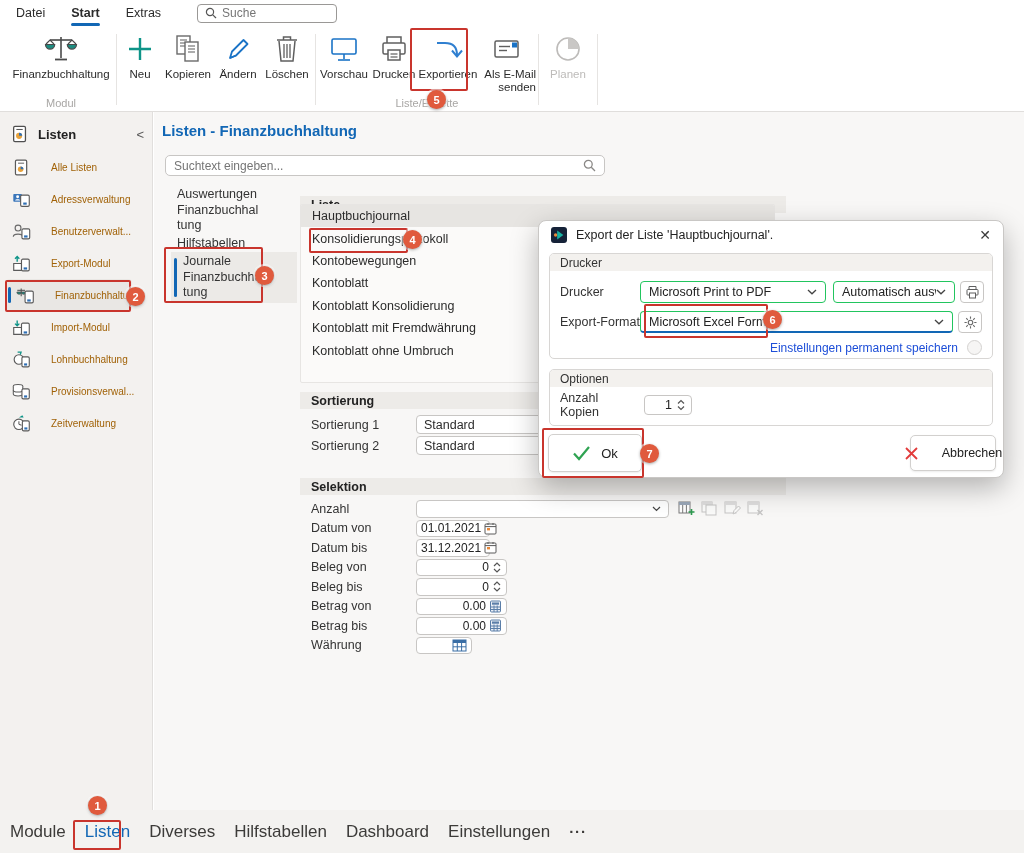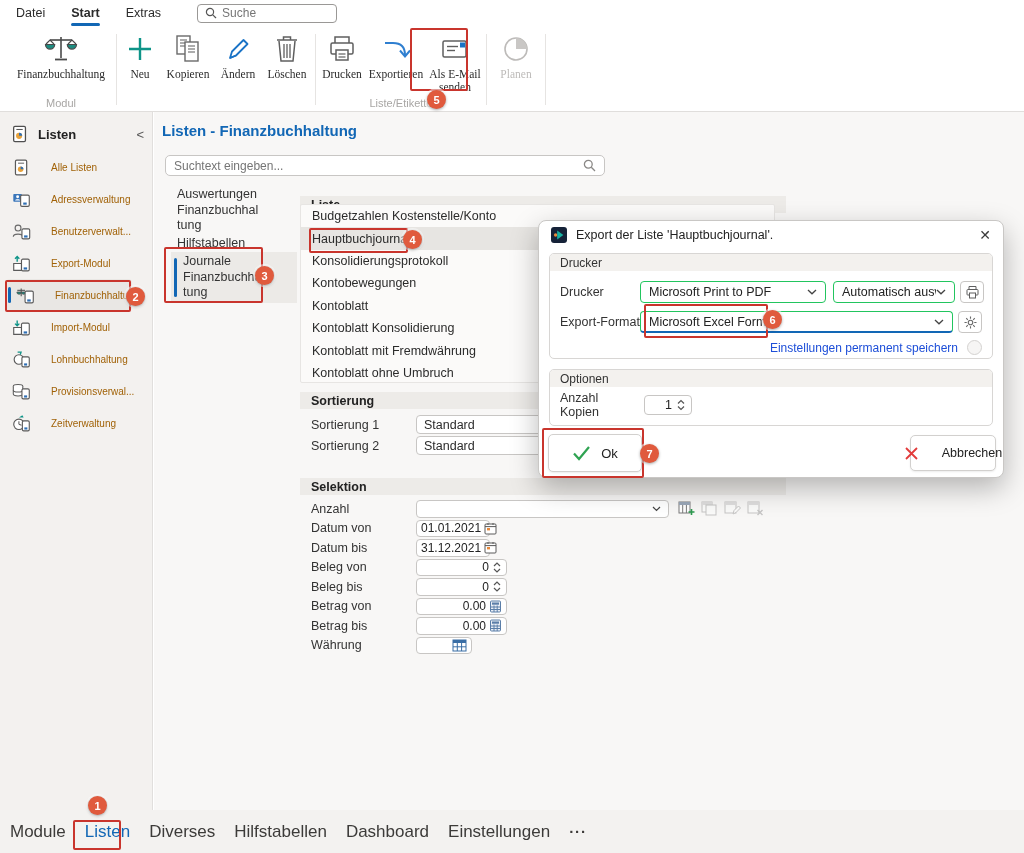--- a/index.html
+++ b/index.html
@@ -20,21 +20,21 @@
   .menusearch input { border:none; outline:none; flex:1; font:12px "Liberation Sans",sans-serif; color:#444; background:transparent; }
   
   .ribbon { position:absolute; top:26px; left:0; right:0; height:86px; background:#fff;
     border-bottom:1px solid #e0dedc; display:flex; align-items:stretch; padding-left:8px; }
   .rgroup { position:relative; display:flex; }
   .rgroup-label { position:absolute; bottom:2px; left:0; right:0; text-align:center;
     font-size:11px; color:#a8a6a4; }
   .rsep { width:1px; background:#e6e4e2; margin:8px 2px 6px; }
   .rbtn { display:flex; flex-direction:column; align-items:center; padding-top:5px; cursor:default; }
   .rbtn .ricon { height:36px; display:flex; align-items:center; justify-content:center; }
-  .rbtn .rlabel { font-size:11.5px; color:#2b2b2b; text-align:center; line-height:1.15; margin-top:1px;font-family:Liberation Serif, serif; }
+  .rbtn .rlabel { font-size:11.5px; color:#2b2b2b; text-align:right; line-height:1.15; margin-top:1px; }
   .rbtn.disabled .rlabel { color:#bdbbb9; }
   
   .sidebar { position:absolute; top:112px; left:0; width:153px; bottom:43px;
     background:#f3f1ef; border-right:1px solid #e1dfdd; }
   .sb-header { display:flex; align-items:center; gap:8px; margin:10px 8px 5px 10px; height:24px;
     font-size:13px; font-weight:bold; color:#222; }
   .sb-header .collapse { margin-left:auto; font-size:13px; color:#555; font-weight:normal; }
   .sb-item { position:relative; display:flex; align-items:center; gap:20px; height:32px;
     padding-left:12px; font-size:10px; color:#a16207; white-space:nowrap; cursor:default; }
   .sb-item.selected { background:#e9e7e4; border-radius:4px; margin:0 20px 0 6px; padding-left:10px; }
@@ -191,20 +191,30 @@
           <line x1="14" y1="11" x2="14" y2="25" stroke="#5f5f5f" stroke-width="1.3"></line>
           <line x1="17" y1="11" x2="17" y2="25" stroke="#5f5f5f" stroke-width="1.3"></line>
         </svg>
       </span>
       <span class="rlabel">Löschen</span>
     </div>
   </div>
   <div class="rsep"></div>
 
   <div class="rgroup">
+    <div class="rbtn" style="width:52px">
+      <span class="ricon">
+        <svg width="32" height="30" viewBox="0 0 32 30">
+          <rect x="4" y="5" width="24" height="15" rx="1.5" fill="none" stroke="#1a73c6" stroke-width="1.6"></rect>
+          <line x1="16" y1="20" x2="16" y2="25" stroke="#1a73c6" stroke-width="1.6"></line>
+          <line x1="10" y1="26" x2="22" y2="26" stroke="#1a73c6" stroke-width="1.6"></line>
+        </svg>
+      </span>
+      <span class="rlabel">Vorschau</span>
+    </div>
     <div class="rbtn" style="width:48px">
       <span class="ricon">
         <svg width="30" height="30" viewBox="0 0 30 30">
           <path d="M8 9 V3 h14 v6" fill="none" stroke="#5f5f5f" stroke-width="1.5"></path>
           <rect x="4" y="9" width="22" height="11" rx="1.5" fill="none" stroke="#5f5f5f" stroke-width="1.5"></rect>
           <rect x="9" y="16" width="12" height="10" fill="#fff" stroke="#5f5f5f" stroke-width="1.5"></rect>
           <line x1="11.5" y1="20" x2="18.5" y2="20" stroke="#5f5f5f" stroke-width="1.2"></line>
           <line x1="11.5" y1="23" x2="18.5" y2="23" stroke="#5f5f5f" stroke-width="1.2"></line>
         </svg>
       </span>
@@ -387,21 +397,20 @@
   <div class="cat" style="top:122px">Hilfstabellen</div>
   <div class="cat selected" style="top:140px">Journale
 Finanzbuchhal
 tung</div>
 
   <div class="panel-band" style="top:84px">
     <span>Liste</span>
   </div>
 
   <div class="listbox">
-    <div class="listrow">Budgetzahlen Kostenstelle/Konto</div>
     <div class="listrow selected">Hauptbuchjournal</div>
     <div class="listrow">Konsolidierungsprotokoll</div>
     <div class="listrow">Kontobewegungen</div>
     <div class="listrow">Kontoblatt</div>
     <div class="listrow">Kontoblatt Konsolidierung</div>
     <div class="listrow">Kontoblatt mit Fremdwährung</div>
     <div class="listrow">Kontoblatt ohne Umbruch</div>
   </div>
 
   <div class="panel-band" style="top:280px">

